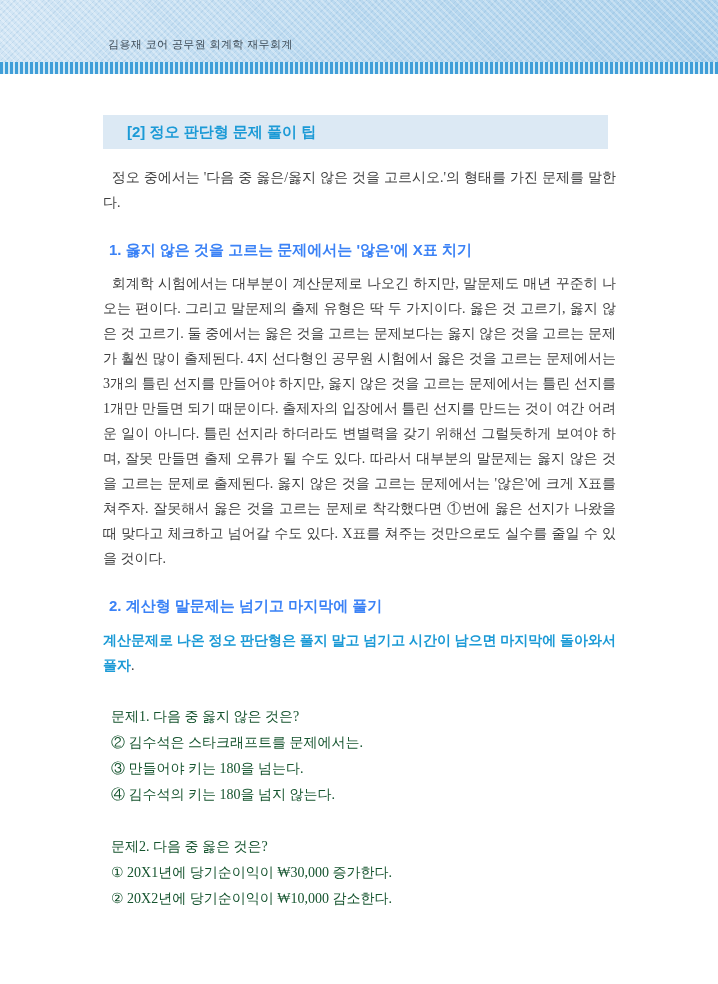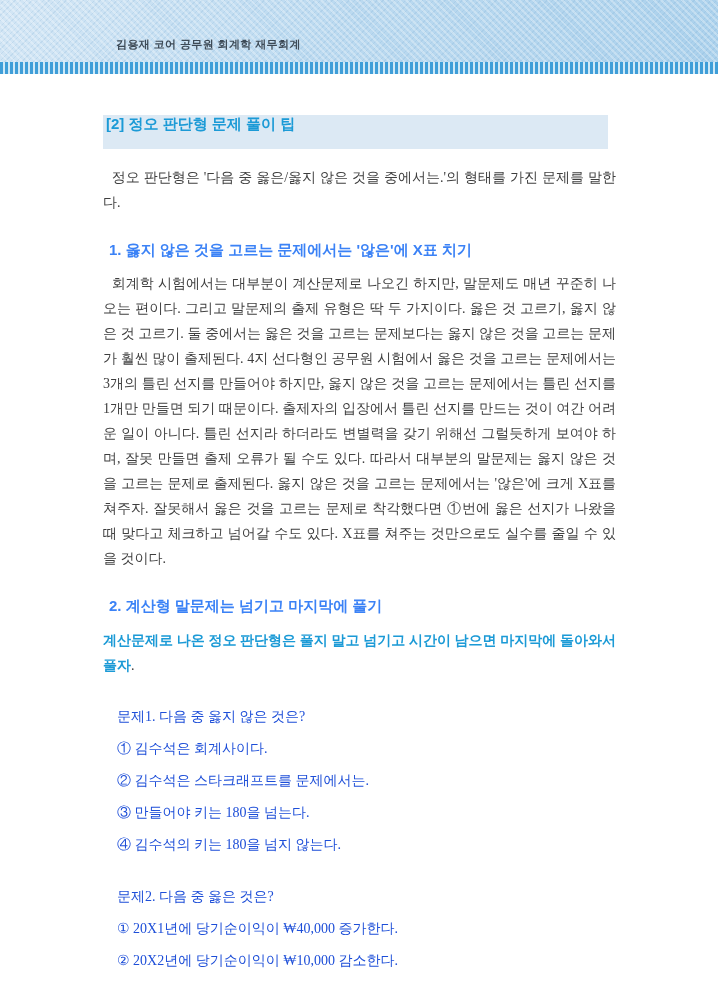--- a/index.html
+++ b/index.html
@@ -17,46 +17,46 @@
   .top-band {
     position: relative;
     height: 62px;
     background-image:
       repeating-linear-gradient(45deg, rgba(255,255,255,0.28) 0 2px, rgba(255,255,255,0) 2px 5px),
       repeating-linear-gradient(-45deg, rgba(116,166,206,0.18) 0 1px, rgba(116,166,206,0) 1px 4px),
       linear-gradient(115deg, #d3e6f5 0%, #bcdaf0 45%, #abd1ec 100%);
   }
   .book-title {
     position: absolute;
-    left: 116px;
+    left: 108px;
     top: 37px;
     font-family: "Liberation Sans", "DejaVu Sans", sans-serif;
     font-size: 11px;
-    font-weight: 700;
+    font-weight: 400;
     letter-spacing: 0.4px;
     color: #3d4a56;
     white-space: nowrap;
   }
 
   
   .stripe-band {
     height: 12px;
     background: repeating-linear-gradient(to right, #3f9ed8 0 3px, #cfe9f7 3px 5px);
   }
 
   
   .content { padding: 41px 102px 0 103px; }
 
   .section-bar {
     width: 505px;
     height: 34px;
     background: #dce9f4;
     display: flex;
-    align-items: flex-start;
-    padding-left: 3px;
+    align-items: center;
+    padding-left: 24px;
     margin: 0 0 16px 0;
   }
   .section-title {
     font-family: "Liberation Sans", "DejaVu Sans", sans-serif;
     font-size: 15px;
     font-weight: bold;
     color: #1b9ad6;
   }
 
   .body {
@@ -75,63 +75,62 @@
     color: #3b82f6;
     margin: 26px 0 11px 0;
     padding-left: 6px;
   }
 
   .highlight-line { margin-top: 12px; }
   .highlight { color: #1b9ad6; font-weight: bold; }
 
   .problem { margin-top: 26px; padding-left: 8px; }
   .problem p {
-    margin: 6px;
+    margin: 0;
     font-size: 14px;
     line-height: 26px;
-    color: #1d4ed8;
+    color: #14532d;
   }
 </style>
 </head>
 <body>
 
 <div class="page">
 
   <header class="top-band">
     <div class="book-title">김용재 코어 공무원 회계학 재무회계</div>
   </header>
 
   <div class="stripe-band"></div>
 
   <main class="content">
 
     <div class="section-bar">
       <span class="section-title">[2] 정오 판단형 문제 풀이 팁</span>
     </div>
 
-    <p class="body indent">정오 판단형은 '다음 중 옳은/옳지 않은 것을 중에서는.'의 형태를 가진 문제를 말한다.</p>
+    <p class="body indent">정오 중에서는 '다음 중 옳은/옳지 않은 것을 고르시오.'의 형태를 가진 문제를 말한다.</p>
 
     <h2 class="tip-heading">1. 옳지 않은 것을 고르는 문제에서는 '않은'에 X표 치기</h2>
 
     <p class="body indent">회계학 시험에서는 대부분이 계산문제로 나오긴 하지만, 말문제도 매년 꾸준히 나오는 편이다. 그리고 말문제의 출제 유형은 딱 두 가지이다. 옳은 것 고르기, 옳지 않은 것 고르기. 둘 중에서는 옳은 것을 고르는 문제보다는 옳지 않은 것을 고르는 문제가 훨씬 많이 출제된다. 4지 선다형인 공무원 시험에서 옳은 것을 고르는 문제에서는 3개의 틀린 선지를 만들어야 하지만, 옳지 않은 것을 고르는 문제에서는 틀린 선지를 1개만 만들면 되기 때문이다. 출제자의 입장에서 틀린 선지를 만드는 것이 여간 어려운 일이 아니다. 틀린 선지라 하더라도 변별력을 갖기 위해선 그럴듯하게 보여야 하며, 잘못 만들면 출제 오류가 될 수도 있다. 따라서 대부분의 말문제는 옳지 않은 것을 고르는 문제로 출제된다. 옳지 않은 것을 고르는 문제에서는 '않은'에 크게 X표를 쳐주자. 잘못해서 옳은 것을 고르는 문제로 착각했다면 ①번에 옳은 선지가 나왔을 때 맞다고 체크하고 넘어갈 수도 있다. X표를 쳐주는 것만으로도 실수를 줄일 수 있을 것이다.</p>
 
     <h2 class="tip-heading">2. 계산형 말문제는 넘기고 마지막에 풀기</h2>
 
 
     <p class="body highlight-line"><span class="highlight">계산문제로 나온 정오 판단형은 풀지 말고 넘기고 시간이 남으면 마지막에 돌아와서 풀자</span><span>.</span></p>
 
     <div class="problem">
       <p>문제1. 다음 중 옳지 않은 것은?</p>
-      <p>① 김수석은 회계사이다.</p>
       <p>② 김수석은 스타크래프트를 문제에서는.</p>
       <p>③ 만들어야 키는 180을 넘는다.</p>
       <p>④ 김수석의 키는 180을 넘지 않는다.</p>
     </div>
 
     <div class="problem">
       <p>문제2. 다음 중 옳은 것은?</p>
-      <p>① 20X1년에 당기순이익이 ₩40,000 증가한다.</p>
+      <p>① 20X1년에 당기순이익이 ₩30,000 증가한다.</p>
       <p>② 20X2년에 당기순이익이 ₩10,000 감소한다.</p>
 
     </div>
 
   </main>
 </div>
 
 </body></html>

